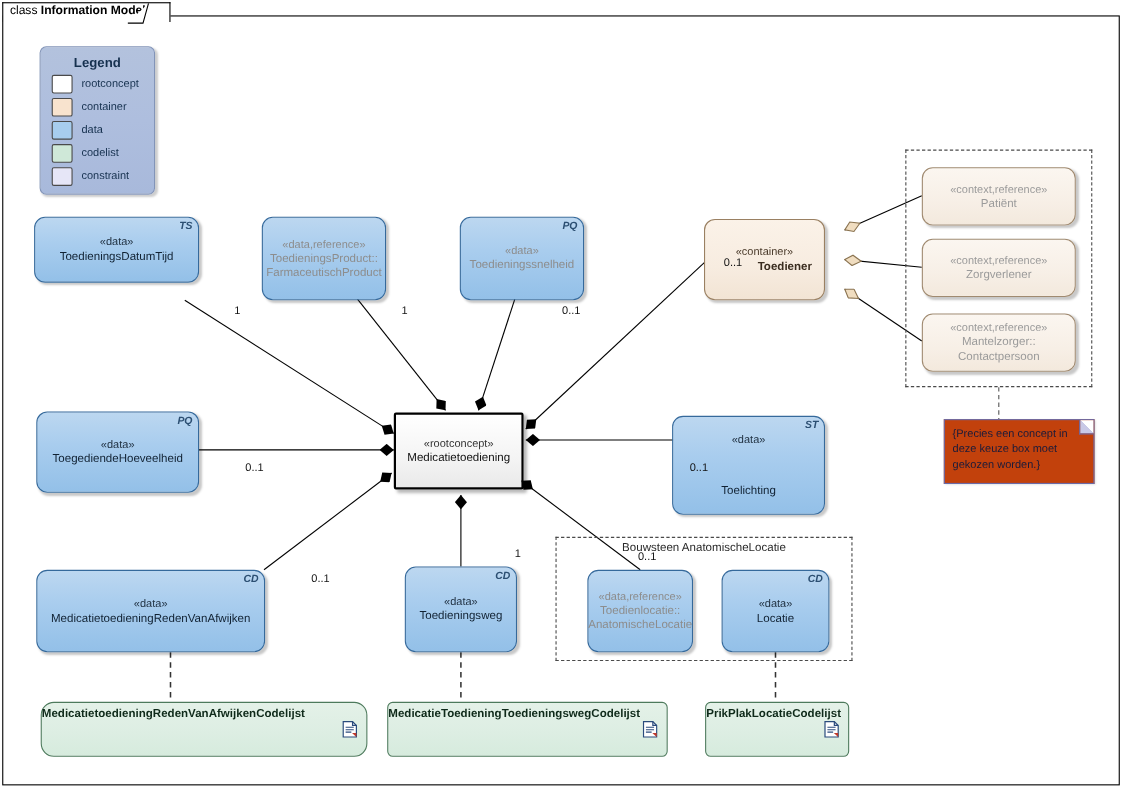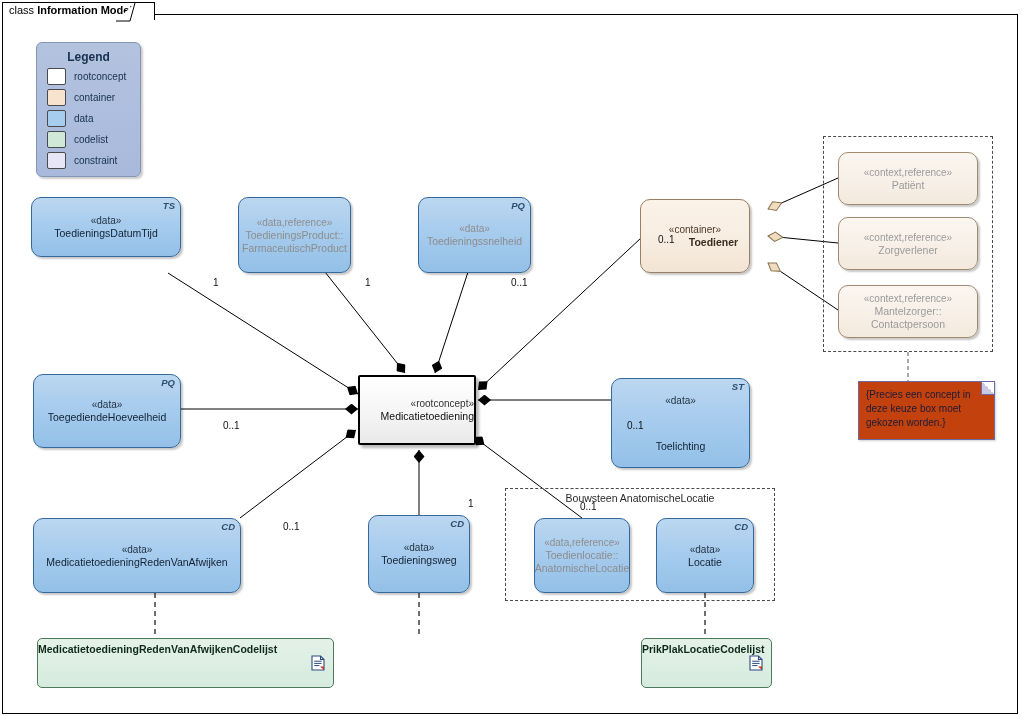--- a/index.html
+++ b/index.html
@@ -25,21 +25,21 @@
   .node .nm{font-weight:normal;font-size:10.5px;line-height:13px;}
   .node .corner{position:absolute;top:2px;right:5px;font-size:9.5px;font-style:italic;font-weight:bold;color:#2c4f72;}
 
   .data{background:linear-gradient(180deg,#bcd7f0 0%,#a9cdee 40%,#93c0e8 100%);border-color:#35699b;color:#123;}
   .data .stereo{color:#234}
   .ref{color:#8d8d8d;}
   .ref .stereo,.ref .nm{color:#8d8d8d;font-weight:normal;}
   .ref .nm{font-weight:normal;}
 
   .rootconcept{background:linear-gradient(180deg,#ffffff 0%,#f4f4f4 60%,#e9e9e9 100%);
-      border:2.5px solid #000;border-radius:2px;box-shadow:3px 3px 3px rgba(0,0,0,0.28);align-items:flex-end;}
+      border:2.5px solid #000;border-radius:2px;box-shadow:3px 3px 3px rgba(0,0,0,0.28);}
   .rootconcept .stereo{color:#333;}
   .rootconcept .nm{color:#111;}
 
   .container-box{background:linear-gradient(180deg,#fbf2e8 0%,#f7ece0 60%,#f2e4d4 100%);
       border:1px solid #9a8062;color:#4a3a2a;}
   .container-box .stereo{color:#4a3a2a;}
   .container-box .nm{color:#3a2d20;font-weight:bold;margin-left:37px;}
 
   .ctxref{background:linear-gradient(180deg,#fbf6f0 0%,#f7efe6 60%,#f3e9dd 100%);
       border:1px solid #a08a70;}
@@ -241,32 +241,43 @@
     <span class="corner">CD</span>
     <span class="stereo">«data»</span>
     <span class="nm">Locatie</span>
   </div>
 
   <div class="note" style="left:858px;top:381px;width:120px;height:47px;">
     <span class="fold"></span>
     <span>{Precies een concept in deze keuze box moet gekozen worden.}</span>
   </div>
 
-  <div class="codelist" style="left:37px;top:638px;width:295px;height:48px;">
+  <div class="codelist" style="left:37px;top:638px;width:295px;height:48px;border-radius:12px;">
     <span class="nm">MedicatietoedieningRedenVanAfwijkenCodelijst</span>
     <svg class="doc-icon" viewBox="0 0 14 16">
       <path d="M1,1 L9.5,1 L13,4.5 L13,15 L1,15 Z" fill="#fff" stroke="#2a4b7c" stroke-width="1.1"></path>
       <path d="M9.5,1 L9.5,4.5 L13,4.5" fill="none" stroke="#2a4b7c" stroke-width="1.1"></path>
       <line x1="3.2" y1="6.2" x2="10.6" y2="6.2" stroke="#2a4b7c" stroke-width="1"></line>
       <line x1="3.2" y1="8.4" x2="10.6" y2="8.4" stroke="#2a4b7c" stroke-width="1"></line>
       <line x1="3.2" y1="10.6" x2="8.4" y2="10.6" stroke="#2a4b7c" stroke-width="1"></line>
       <path d="M9,11.4 L13,11.4 L13,15 Z" fill="#c0392b"></path>
     </svg>
   </div>
 
+  <div class="codelist" style="left:352px;top:638px;width:253px;height:48px;">
+    <span class="nm">MedicatieToedieningToedieningswegCodelijst</span>
+    <svg class="doc-icon" viewBox="0 0 14 16">
+      <path d="M1,1 L9.5,1 L13,4.5 L13,15 L1,15 Z" fill="#fff" stroke="#2a4b7c" stroke-width="1.1"></path>
+      <path d="M9.5,1 L9.5,4.5 L13,4.5" fill="none" stroke="#2a4b7c" stroke-width="1.1"></path>
+      <line x1="3.2" y1="6.2" x2="10.6" y2="6.2" stroke="#2a4b7c" stroke-width="1"></line>
+      <line x1="3.2" y1="8.4" x2="10.6" y2="8.4" stroke="#2a4b7c" stroke-width="1"></line>
+      <line x1="3.2" y1="10.6" x2="8.4" y2="10.6" stroke="#2a4b7c" stroke-width="1"></line>
+      <path d="M9,11.4 L13,11.4 L13,15 Z" fill="#c0392b"></path>
+    </svg>
+  </div>
 
   <div class="codelist" style="left:641px;top:638px;width:129px;height:48px;">
     <span class="nm">PrikPlakLocatieCodelijst</span>
     <svg class="doc-icon" viewBox="0 0 14 16">
       <path d="M1,1 L9.5,1 L13,4.5 L13,15 L1,15 Z" fill="#fff" stroke="#2a4b7c" stroke-width="1.1"></path>
       <path d="M9.5,1 L9.5,4.5 L13,4.5" fill="none" stroke="#2a4b7c" stroke-width="1.1"></path>
       <line x1="3.2" y1="6.2" x2="10.6" y2="6.2" stroke="#2a4b7c" stroke-width="1"></line>
       <line x1="3.2" y1="8.4" x2="10.6" y2="8.4" stroke="#2a4b7c" stroke-width="1"></line>
       <line x1="3.2" y1="10.6" x2="8.4" y2="10.6" stroke="#2a4b7c" stroke-width="1"></line>
       <path d="M9,11.4 L13,11.4 L13,15 Z" fill="#c0392b"></path>

